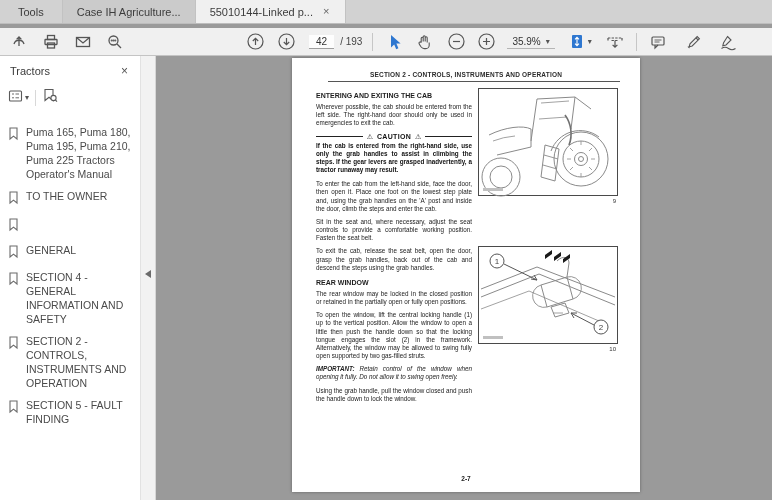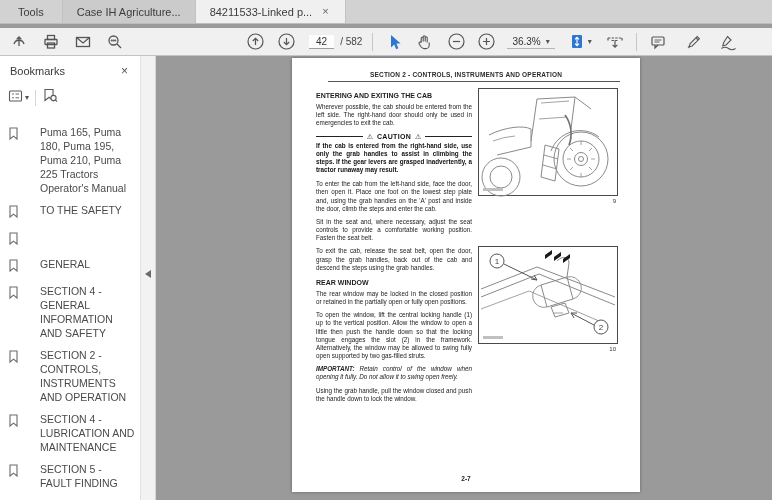--- a/index.html
+++ b/index.html
@@ -32,21 +32,21 @@
   
   .sidebar { position:absolute; top:56px; left:0; width:140px; height:444px;
     background:#ffffff; }
   .sb-header { display:flex; align-items:center; justify-content:space-between;
     padding:8px 12px 6px 10px; }
   .sb-title { font-size:11px; color:#3a3a3a; }
   .sb-close { font-size:12px; color:#555; }
   .sb-tools { display:flex; align-items:center; gap:6px; padding:4px 10px 8px 8px; }
   .sb-tool-divider { width:1px; height:16px; background:#d8d8d8; }
   .sb-list { padding:6px 4px 0 8px; }
-  .sb-item { display:flex; gap:20px; padding:4px 0; cursor:default; }
+  .sb-item { display:flex; gap:6px; padding:4px 0; cursor:default; }
   .sb-item .bm-ico { flex:0 0 12px; padding-top:1px; }
   .sb-item .bm-label { font-size:10.5px; line-height:14px; color:#4a4a4a; }
 
   
   .rail { position:absolute; top:56px; left:140px; width:16px; height:444px;
     background:#f2f2f2; border-left:1px solid #e2e2e2; border-right:1px solid #d7d7d7; }
   .rail-arrow { position:absolute; top:214px; left:4px; width:0; height:0;
     border-top:4px solid transparent; border-bottom:4px solid transparent;
     border-right:6px solid #6b6b6b; }
 
@@ -89,21 +89,21 @@
 <body>
 
 <div class="tabbar">
   <div class="tab tab-tools">
     <span>Tools</span>
   </div>
   <div class="tab tab-doc1">
     <span>Case IH Agriculture...</span>
   </div>
   <div class="tab active">
-    <span>84211533-Linked p...</span>
+    <span>55010144-Linked p...</span>
     <span class="tab-close">×</span>
   </div>
 </div>
 
 <div class="toolbar">
   <div class="tbtn" style="margin-left:8px">
     <span>
       <svg width="18" height="18" viewBox="0 0 18 18" fill="none" stroke="#555" stroke-width="1.3">
         <path d="M4 11 a5.2 5.2 0 0 1 10 0"></path>
         <path d="M9 13 V4 M6.6 6.4 L9 4 L11.4 6.4"></path>
@@ -149,21 +149,21 @@
   </div>
   <div class="tbtn" style="margin-left:9px">
     <span>
       <svg width="19" height="19" viewBox="0 0 19 19" fill="none" stroke="#555" stroke-width="1.2">
         <circle cx="9.5" cy="9.5" r="7.5"></circle>
         <path d="M9.5 6 V12.5 M6.8 10 L9.5 12.7 L12.2 10"></path>
       </svg>
     </span>
   </div>
   <div class="page-field">42</div>
-  <div class="page-total">/ 582</div>
+  <div class="page-total">/ 193</div>
 
   <div class="tb-divider"></div>
 
   <div class="tbtn">
     <span>
       <svg width="16" height="18" viewBox="0 0 16 18">
         <path d="M5 2 L5 14.5 L8.2 11.4 L10.2 16.2 L12.4 15.2 L10.4 10.6 L14.6 10.4 Z" fill="#2e77d0"></path>
       </svg>
     </span>
   </div>
@@ -185,21 +185,21 @@
   </div>
   <div class="tbtn" style="margin-left:8px">
     <span>
       <svg width="19" height="19" viewBox="0 0 19 19" fill="none" stroke="#555" stroke-width="1.2">
         <circle cx="9.5" cy="9.5" r="7.5"></circle>
           <path d="M6 9.5 H13 M9.5 6 V13"></path>
       </svg>
     </span>
   </div>
   <div class="zoom-field">
-    <span>36.3%</span>
+    <span>35.9%</span>
     <span class="caret">▾</span>
   </div>
   <div class="tbtn" style="margin-left:14px">
     <span>
       <svg width="16" height="18" viewBox="0 0 16 18">
         <rect x="3" y="2" width="10" height="13" rx="1" fill="#2e77d0"></rect>
         <path d="M8 4.5 V12.5 M6 6.3 L8 4.3 L10 6.3 M6 10.7 L8 12.7 L10 10.7" stroke="#fff" stroke-width="1.1" fill="none"></path>
       </svg>
     </span>
     <span class="caret" style="margin-left:3px">▾</span>
@@ -237,21 +237,21 @@
       <svg width="20" height="18" viewBox="0 0 20 18" fill="none" stroke="#555" stroke-width="1.1">
         <path d="M9.5 3.5 L13 7 L8 12 L4.8 12.8 L5.6 9.6 Z"></path>
         <path d="M3.5 15.5 q3.5 -2.4 7 0 t7 0"></path>
       </svg>
     </span>
   </div>
 </div>
 
 <div class="sidebar">
   <div class="sb-header">
-    <span class="sb-title">Bookmarks</span>
+    <span class="sb-title">Tractors</span>
     <span class="sb-close">×</span>
   </div>
   <div class="sb-tools">
     <span style="display:flex;align-items:center;gap:2px;">
       <span>
         <svg width="15" height="14" viewBox="0 0 15 14" fill="none" stroke="#5a5a5a" stroke-width="1.1">
           <rect x="1.5" y="2" width="12" height="10" rx="1"></rect>
           <path d="M4 5 H6 M7.5 5 H11 M4 8.8 H6 M7.5 8.8 H11" stroke-width="0.9"></path>
         </svg>
       </span>
@@ -273,21 +273,21 @@
     <div class="sb-item">
       <span class="bm-ico"><svg width="11" height="13" viewBox="0 0 11 13" fill="none" stroke="#6b6b6b" stroke-width="1.1">
             <path d="M2 1 h7 v11 l-3.5 -2.9 -3.5 2.9 z"></path>
           </svg></span>
       <span class="bm-label">Puma 165, Puma 180, Puma 195, Puma 210, Puma 225 Tractors Operator's Manual</span>
     </div>
     <div class="sb-item">
       <span class="bm-ico"><svg width="11" height="13" viewBox="0 0 11 13" fill="none" stroke="#6b6b6b" stroke-width="1.1">
             <path d="M2 1 h7 v11 l-3.5 -2.9 -3.5 2.9 z"></path>
           </svg></span>
-      <span class="bm-label">TO THE SAFETY</span>
+      <span class="bm-label">TO THE OWNER</span>
     </div>
     <div class="sb-item">
       <span class="bm-ico"><svg width="11" height="13" viewBox="0 0 11 13" fill="none" stroke="#6b6b6b" stroke-width="1.1">
             <path d="M2 1 h7 v11 l-3.5 -2.9 -3.5 2.9 z"></path>
           </svg></span>
     </div>
     <div class="sb-item">
       <span class="bm-ico"><svg width="11" height="13" viewBox="0 0 11 13" fill="none" stroke="#6b6b6b" stroke-width="1.1">
             <path d="M2 1 h7 v11 l-3.5 -2.9 -3.5 2.9 z"></path>
           </svg></span>
@@ -297,26 +297,20 @@
       <span class="bm-ico"><svg width="11" height="13" viewBox="0 0 11 13" fill="none" stroke="#6b6b6b" stroke-width="1.1">
             <path d="M2 1 h7 v11 l-3.5 -2.9 -3.5 2.9 z"></path>
           </svg></span>
       <span class="bm-label">SECTION 4 - GENERAL INFORMATION AND SAFETY</span>
     </div>
     <div class="sb-item">
       <span class="bm-ico"><svg width="11" height="13" viewBox="0 0 11 13" fill="none" stroke="#6b6b6b" stroke-width="1.1">
             <path d="M2 1 h7 v11 l-3.5 -2.9 -3.5 2.9 z"></path>
           </svg></span>
       <span class="bm-label">SECTION 2 - CONTROLS, INSTRUMENTS AND OPERATION</span>
-    </div>
-    <div class="sb-item">
-      <span class="bm-ico"><svg width="11" height="13" viewBox="0 0 11 13" fill="none" stroke="#6b6b6b" stroke-width="1.1">
-            <path d="M2 1 h7 v11 l-3.5 -2.9 -3.5 2.9 z"></path>
-          </svg></span>
-      <span class="bm-label">SECTION 4 - LUBRICATION AND MAINTENANCE</span>
     </div>
     <div class="sb-item">
       <span class="bm-ico"><svg width="11" height="13" viewBox="0 0 11 13" fill="none" stroke="#6b6b6b" stroke-width="1.1">
             <path d="M2 1 h7 v11 l-3.5 -2.9 -3.5 2.9 z"></path>
           </svg></span>
       <span class="bm-label">SECTION 5 - FAULT FINDING</span>
     </div>
 
   </div>
 </div>

